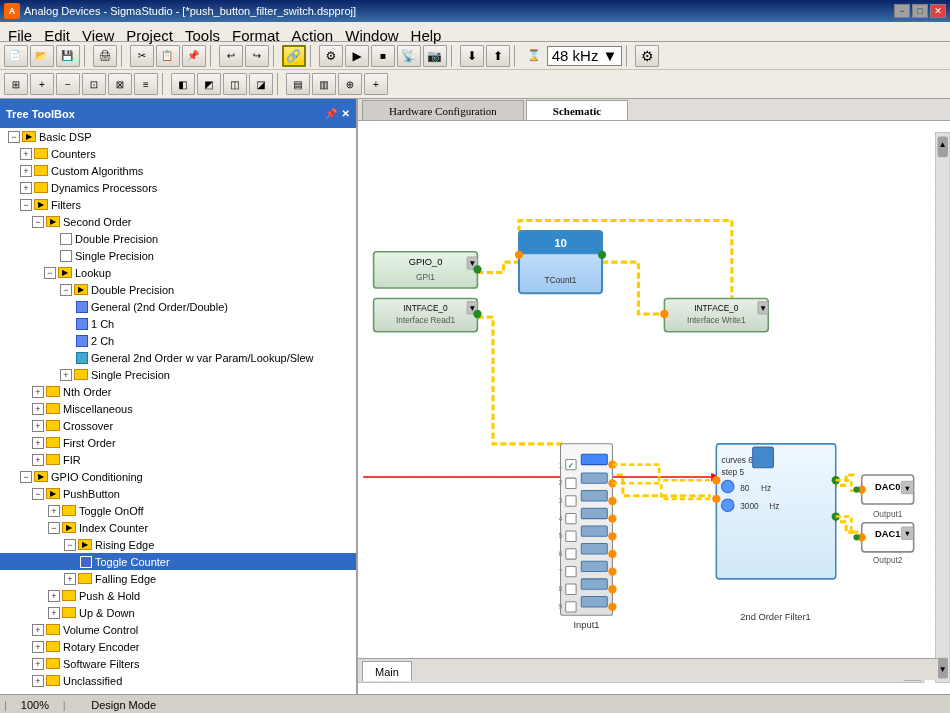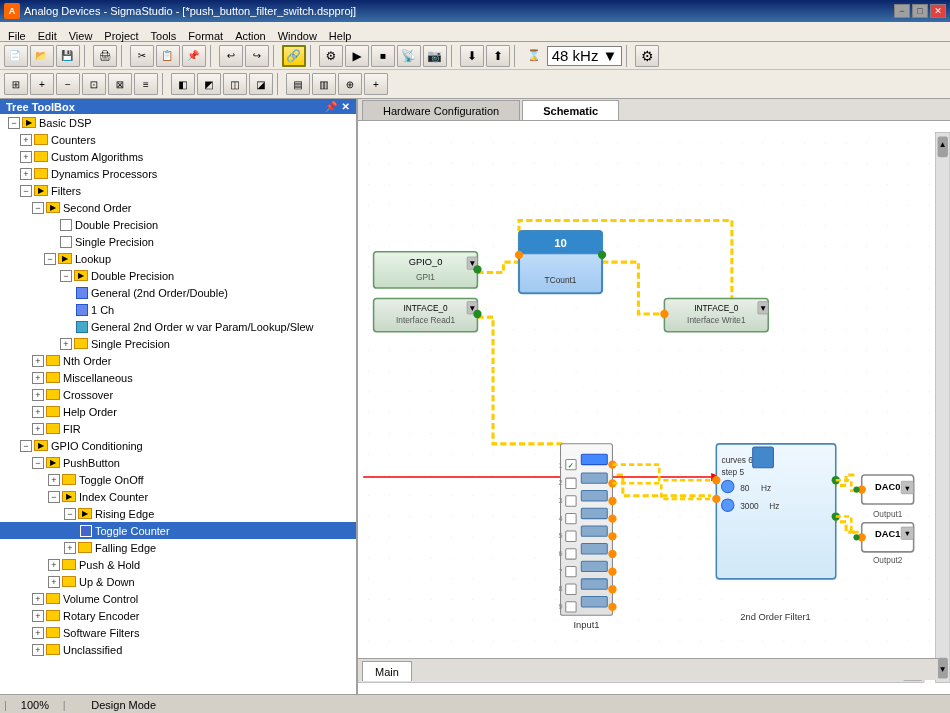--- a/index.html
+++ b/index.html
@@ -8,53 +8,53 @@
     
     #title-bar { background: linear-gradient(to bottom, #0a246a, #3a6ea5); color: white; height: 22px; display: flex; align-items: center; padding: 0 4px; font-size: 11px; }
     #title-bar .title-icon { width: 16px; height: 16px; margin-right: 4px; background: #ff6600; border-radius: 2px; font-size: 9px; color: white; display: flex; align-items: center; justify-content: center; font-weight: bold; }
     #title-bar .title-text { flex: 1; }
     #title-bar .win-btns { display: flex; gap: 2px; }
     #title-bar .win-btn { width: 16px; height: 14px; display: flex; align-items: center; justify-content: center; font-size: 9px; background: #a0a0a0; border: 1px solid #808080; cursor: pointer; color: #333; }
     #title-bar .win-btn.close { background: #e04040; color: white; }
 
     
     #menu-bar { background: #f0ece4; height: 20px; display: flex; align-items: center; padding: 0 2px; border-bottom: 1px solid #a0a0a0; }
-    .menu-item { padding: 2px 6px; cursor: pointer; font-size: 11px; margin-top: 8px; }
+    .menu-item { padding: 2px 6px; cursor: pointer; font-size: 15px; margin-top: 8px; }
 
     
     #toolbar-area { background: #f0ece4; border-bottom: 1px solid #a0a0a0; }
     #toolbar-row1 { height: 28px; display: flex; align-items: center; padding: 2px 4px; gap: 2px; border-bottom: 1px solid #c8c0b0; }
     #toolbar-row2 { height: 28px; display: flex; align-items: center; padding: 2px 4px; gap: 2px; }
     .tb-btn { width: 24px; height: 22px; background: linear-gradient(to bottom, #f8f4f0, #ddd8d0); border: 1px solid #a0a0a0; display: flex; align-items: center; justify-content: center; cursor: pointer; font-size: 10px; border-radius: 1px; }
     .tb-separator { width: 5px; height: 22px; border-left: 1px solid #a0a0a0; margin: 0 2px; }
     .tb-dropdown { height: 20px; background: white; border: 1px solid #808080; display: flex; align-items: center; padding: 0 4px; font-size: 15px; gap: 4px; cursor: pointer; }
     .tb-active { background: linear-gradient(to bottom, #ffe880, #ffd000); border: 2px solid #808000; }
 
     
     #main-content { display: flex; height: calc(713px - 22px - 20px - 56px - 20px); }
 
     
     #tree-panel { width: 358px; min-width: 358px; background: white; border-right: 2px solid #a0a0a0; display: flex; flex-direction: column; }
-    #tree-header { background: #316ac5; color: white; height: 15px; display: flex; align-items: center; padding: 0 6px; font-size: 11px; font-weight: bold; justify-content: space-between; }
+    #tree-header { background: #316ac5; color: white; height: 29px; display: flex; align-items: center; padding: 0 6px; font-size: 11px; font-weight: bold; justify-content: space-between; }
     #tree-header .header-btns { display: flex; gap: 4px; }
     #tree-header .h-btn { cursor: pointer; font-size: 10px; }
     #tree-body { flex: 1; overflow-y: auto; overflow-x: hidden; background: white; }
     .tree-item { display: flex; align-items: center; height: 17px; padding-left: 4px; cursor: pointer; white-space: nowrap; }
     .tree-item.selected { background: #316ac5; color: white; }
     .tree-item .indent { display: inline-block; }
     .tree-item .expander { width: 12px; height: 12px; border: 1px solid #808080; background: white; display: inline-flex; align-items: center; justify-content: center; font-size: 9px; margin-right: 2px; color: #333; cursor: pointer; flex-shrink: 0; }
     .tree-item .folder-icon { width: 14px; height: 11px; background: #ffcc00; border: 1px solid #cc8800; margin-right: 3px; display: inline-flex; align-items: center; justify-content: center; font-size: 8px; flex-shrink: 0; }
     .tree-item .doc-icon { width: 12px; height: 12px; background: white; border: 1px solid #808080; margin-right: 3px; display: inline-flex; align-items: center; justify-content: center; font-size: 7px; flex-shrink: 0; }
     .tree-item .icon-blue { background: #4488ff; border: 1px solid #2255cc; }
     .tree-item .icon-teal { background: #44aacc; border: 1px solid #2277aa; }
 
     
     #right-panel { flex: 1; display: flex; flex-direction: column; background: #e8e8e8; }
     #tabs-bar { background: #e0ddd8; height: 22px; display: flex; align-items: flex-end; padding: 0 4px; border-bottom: 1px solid #a0a0a0; }
-    .tab { height: 20px; padding: 0 20px; border: 1px solid #a0a0a0; border-bottom: none; background: #d0ccc8; display: flex; align-items: center; cursor: pointer; font-size: 11px; margin-right: 2px; }
+    .tab { height: 20px; padding: 0 26px; border: 1px solid #a0a0a0; border-bottom: none; background: #d0ccc8; display: flex; align-items: center; cursor: pointer; font-size: 11px; margin-right: 2px; font-family: Liberation Serif, serif; }
     .tab.active { background: white; font-weight: bold; }
     #schematic-area { flex: 1; background: white; position: relative; overflow: hidden; }
 
     
     #status-bar { height: 20px; background: #d4d0c8; border-top: 1px solid #a0a0a0; display: flex; align-items: center; padding: 0 4px; font-size: 11px; gap: 8px; }
     #status-bar .status-path { flex: 1; }
     #status-bar .status-zoom { width: 40px; text-align: center; }
     #status-bar .status-mode { width: 100px; text-align: center; }
 
     
@@ -240,20 +240,25 @@
         <span class="doc-icon icon-blue" style="background:#6688ee;"></span>
         <span>General (2nd Order/Double)</span>
       </div>
 
       <div class="tree-item">
         <span class="indent" style="width:72px"></span>
         <span class="doc-icon icon-blue" style="background:#6688ee;"></span>
         <span>1 Ch</span>
       </div>
 
+      <div class="tree-item">
+        <span class="indent" style="width:72px"></span>
+        <span class="doc-icon icon-blue" style="background:#6688ee;"></span>
+        <span>2 Ch</span>
+      </div>
 
       <div class="tree-item">
         <span class="indent" style="width:72px"></span>
         <span class="doc-icon icon-teal" style="background:#44aacc;"></span>
         <span>General 2nd Order w var Param/Lookup/Slew</span>
       </div>
 
       <div class="tree-item">
         <span class="indent" style="width:56px"></span>
         <span class="expander">+</span>
@@ -279,21 +284,21 @@
         <span class="indent" style="width:28px"></span>
         <span class="expander">+</span>
         <span class="folder-icon"></span>
         <span>Crossover</span>
       </div>
 
       <div class="tree-item">
         <span class="indent" style="width:28px"></span>
         <span class="expander">+</span>
         <span class="folder-icon"></span>
-        <span>Help Order</span>
+        <span>First Order</span>
       </div>
 
       <div class="tree-item">
         <span class="indent" style="width:28px"></span>
         <span class="expander">+</span>
         <span class="folder-icon"></span>
         <span>FIR</span>
       </div>
 
       <div class="tree-item">

